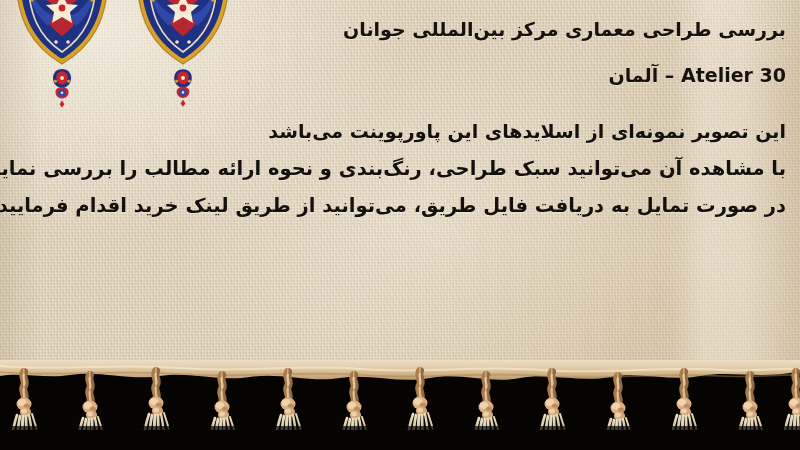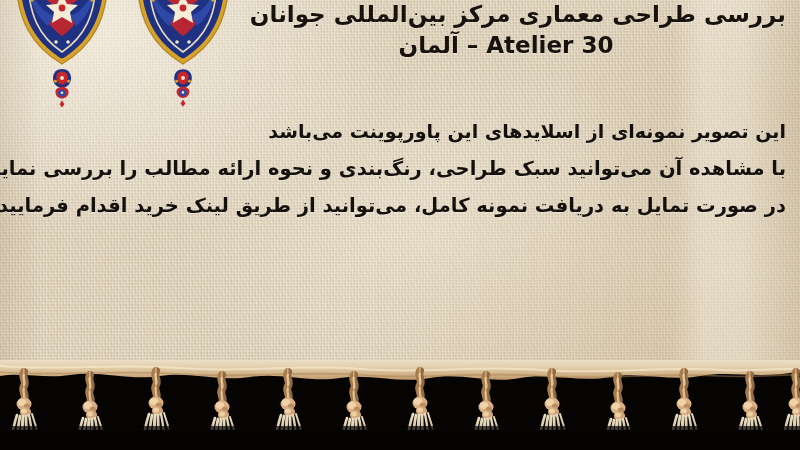--- a/index.html
+++ b/index.html
@@ -70,29 +70,30 @@
 
   .title-block {
     position:absolute;
     right:14px; top:-1px;
     width:560px;
     text-align:right;
     direction:rtl;
   }
   .title-line {
     font-family:"DejaVu Sans", sans-serif;
-    font-size:23px;
+    font-size:19px;
     font-weight:600;
     line-height:31px;
     color:#18120c;
     letter-spacing:0;
     white-space:nowrap;
     text-shadow:0 1px 0 rgba(255,255,255,0.30);
-  }
-  .title-line.ltr-mix { direction:rtl;text-align:center; }
+    margin-top:15px;
+  }
+  .title-line.ltr-mix { direction:rtl; }
 
   .body-block {
     position:absolute;
     right:14px; top:113px;
     width:772px;
     direction:rtl;
   }
   .body-line {
     font-family:"DejaVu Sans", sans-serif;
     font-size:19.5px;
@@ -200,21 +201,21 @@
   <div class="text-layer">
 
     <div class="title-block">
       <div class="title-line">بررسی طراحی معماری مرکز بین‌المللی جوانان</div>
       <div class="title-line ltr-mix">Atelier 30 – آلمان</div>
     </div>
 
     <div class="body-block">
       <div class="body-line l1">این تصویر نمونه‌ای از اسلایدهای این پاورپوینت می‌باشد</div>
       <div class="body-line l2">با مشاهده آن می‌توانید سبک طراحی، رنگ‌بندی و نحوه ارائه مطالب را بررسی نمایید</div>
-      <div class="body-line l3">در صورت تمایل به دریافت نمونه کامل، می‌توانید از طریق لینک خرید اقدام فرمایید</div>
+      <div class="body-line l3">در صورت تمایل به دریافت فایل طریق، می‌توانید از طریق لینک خرید اقدام فرمایید</div>
     </div>
 
   </div>
 
   <div class="fringe-zone">
     <svg width="800" height="90" viewBox="0 0 800 90" xmlns="http://www.w3.org/2000/svg">
       <defs>
         <linearGradient id="bandG" x1="0" y1="0" x2="0" y2="1">
           <stop offset="0%" stop-color="#ece0c8"></stop>
           <stop offset="45%" stop-color="#dfc9a3"></stop>

